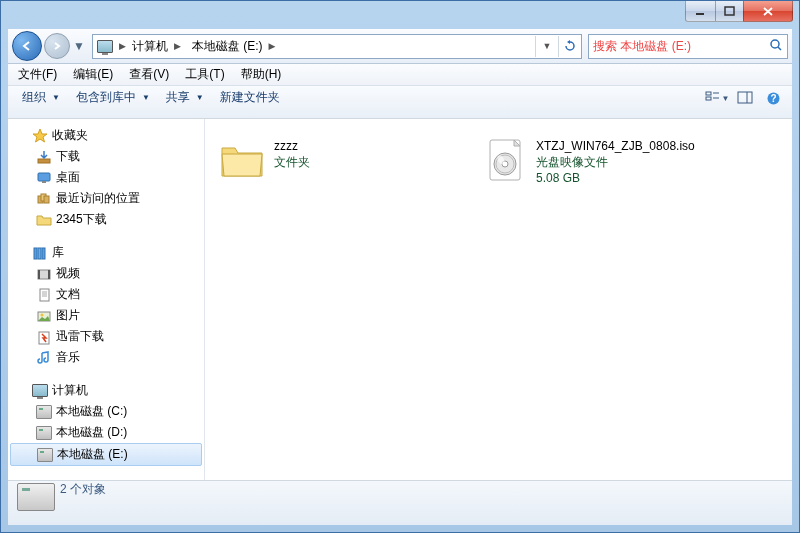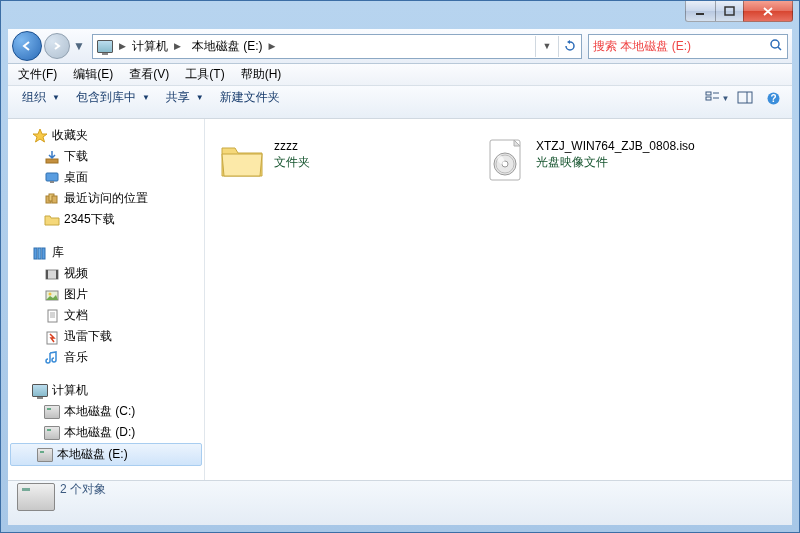--- a/index.html
+++ b/index.html
@@ -27,21 +27,21 @@
 .menubar span{padding:2px 8px}
 .toolbar{height:32px;background:linear-gradient(to bottom,#f9fbfe 0,#e8eff7 100%);border-bottom:1px solid #d0d8e0;display:flex;align-items:flex-start;padding:0 6px}
 .tool-item{padding:3px 8px;display:flex;align-items:center;gap:4px;color:#1a3e6e;border-radius:2px}
 .tool-item .dd{font-size:8px;margin-left:2px}
 .tool-right{margin-left:auto;display:flex;align-items:center;gap:2px}
 .icon-btn{width:26px;height:24px;display:flex;align-items:center;justify-content:center;border-radius:2px;color:#3c5a80}
 .body{flex:1;display:flex;min-height:0}
 .sidebar{width:196px;border-right:1px solid #e0e6ec;overflow-y:auto;background:#fff;padding:6px 0}
 .sb-group{margin-bottom:12px}
 .sb-head,.sb-item{display:flex;align-items:center;height:21px;padding-left:10px;gap:4px}
-.sb-item{padding-left:36px}
+.sb-item{padding-left:28px}
 .sb-item.sel{background:linear-gradient(to bottom,#ecf4fd,#cfe4fa);border:1px solid #a8cdf0;border-radius:2px;margin:0 2px;padding-left:26px}
 .tri{width:10px;font-size:9px;color:#606870}
 .ic{width:16px;height:16px;display:flex;align-items:center;justify-content:center;flex-shrink:0}
 .content{flex:1;background:#fff;padding:12px 8px;display:flex;flex-wrap:wrap;align-content:flex-start;gap:4px}
 .file-item{width:248px;height:58px;display:flex;align-items:flex-start;padding:4px;gap:8px;border:1px solid transparent;border-radius:2px}
 .file-icon{width:48px;height:48px;display:flex;align-items:center;justify-content:center;flex-shrink:0}
 .file-txt{display:flex;flex-direction:column;line-height:1.35;padding-top:2px}
 .file-txt .sub{color:#14532d}
 .status{height:44px;background:linear-gradient(to bottom,#f4f8fc,#e4ecf5);border-top:1px solid #d0d8e0;display:flex;align-items:flex-start;padding:0 8px;gap:4px}
 .status-icon{width:40px;height:32px;display:flex;align-items:center;justify-content:center}
@@ -239,37 +239,37 @@
                   <rect x="2" y="4" width="12" height="9" fill="#d8d8d8" stroke="#888"></rect>
                   <rect x="2" y="4" width="2" height="9" fill="#555"></rect>
                   <rect x="12" y="4" width="2" height="9" fill="#555"></rect>
                 </svg>
               </span>
               <span>视频</span>
             </div>
           <div class="sb-item">
               <span class="ic">
                 <svg width="16" height="16">
-                  <rect x="2" y="4" width="12" height="9" fill="#e8f0d8" stroke="#888"></rect>
-                  <circle cx="6" cy="7" r="1.5" fill="#f0c040"></circle>
-                  <path d="M2 13 L6 9 L9 11 L12 8 L14 13 Z" fill="#70a850"></path>
-                </svg>
-              </span>
-              <span>图片</span>
-            </div>
-          <div class="sb-item">
-              <span class="ic">
-                <svg width="16" height="16">
                   <rect x="4" y="2" width="9" height="12" fill="#fff" stroke="#888"></rect>
                   <line x1="6" y1="5" x2="11" y2="5" stroke="#aaa"></line>
                   <line x1="6" y1="7" x2="11" y2="7" stroke="#aaa"></line>
                   <line x1="6" y1="9" x2="11" y2="9" stroke="#aaa"></line>
                 </svg>
               </span>
               <span>文档</span>
+            </div>
+          <div class="sb-item">
+              <span class="ic">
+                <svg width="16" height="16">
+                  <rect x="2" y="4" width="12" height="9" fill="#e8f0d8" stroke="#888"></rect>
+                  <circle cx="6" cy="7" r="1.5" fill="#f0c040"></circle>
+                  <path d="M2 13 L6 9 L9 11 L12 8 L14 13 Z" fill="#70a850"></path>
+                </svg>
+              </span>
+              <span>图片</span>
             </div>
           <div class="sb-item">
               <span class="ic">
                 <svg width="16" height="16">
                   <rect x="3" y="3" width="10" height="12" fill="#fff" stroke="#888"></rect>
                   <path d="M6 5 L10 9 L7 9 L10 13" fill="none" stroke="#d84020" stroke-width="1.5"></path>
                 </svg>
               </span>
               <span>迅雷下载</span>
             </div>
@@ -334,20 +334,21 @@
                 <path d="M34 4 L40 10 L34 10 Z" fill="#e0e0e0" stroke="#b0b0b0"></path>
                 <circle cx="25" cy="28" r="11" fill="#e8e8e8" stroke="#999"></circle>
                 <circle cx="25" cy="28" r="9" fill="none" stroke="#bbb"></circle>
                 <circle cx="25" cy="28" r="3" fill="#fff" stroke="#999"></circle>
                 <ellipse cx="21" cy="24" rx="3" ry="5" fill="#fff" opacity=".6" transform="rotate(-30 21 24)"></ellipse>
               </svg>
           </div>
           <div class="file-txt">
             <span>XTZJ_WIN764_ZJB_0808.iso</span>
             <span class="sub">光盘映像文件</span>
+            <span class="sub">5.08 GB</span>
           </div>
         </div>
       </div>
     </div>
 
     <div class="status">
       <div class="status-icon">
           <span class="drive-big"></span>
         </div>
       <div class="status-txt">2 个对象</div>

